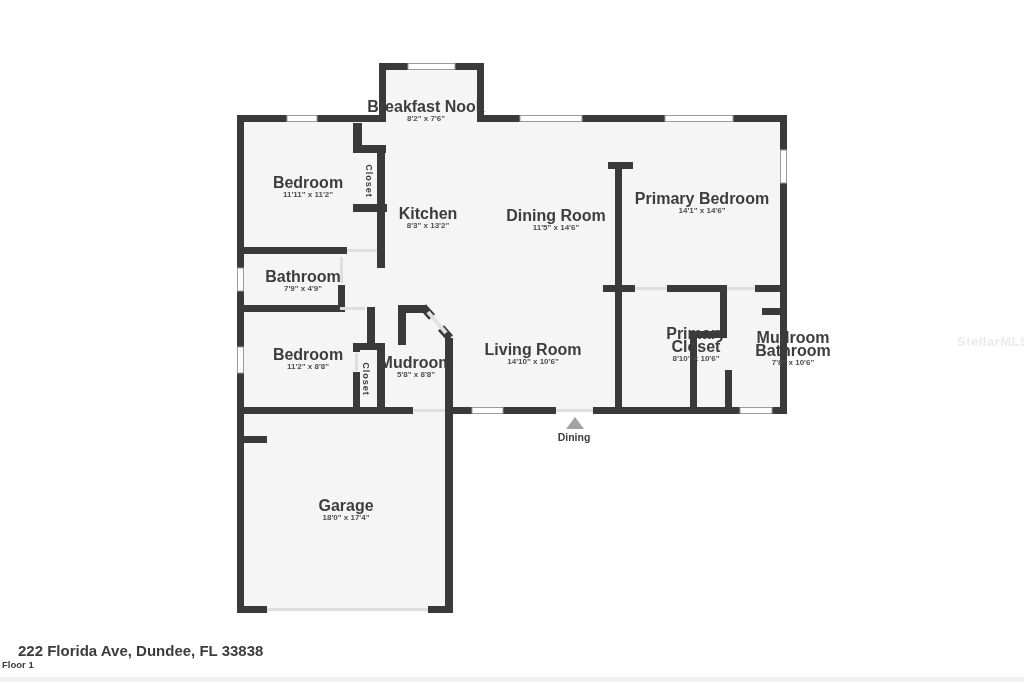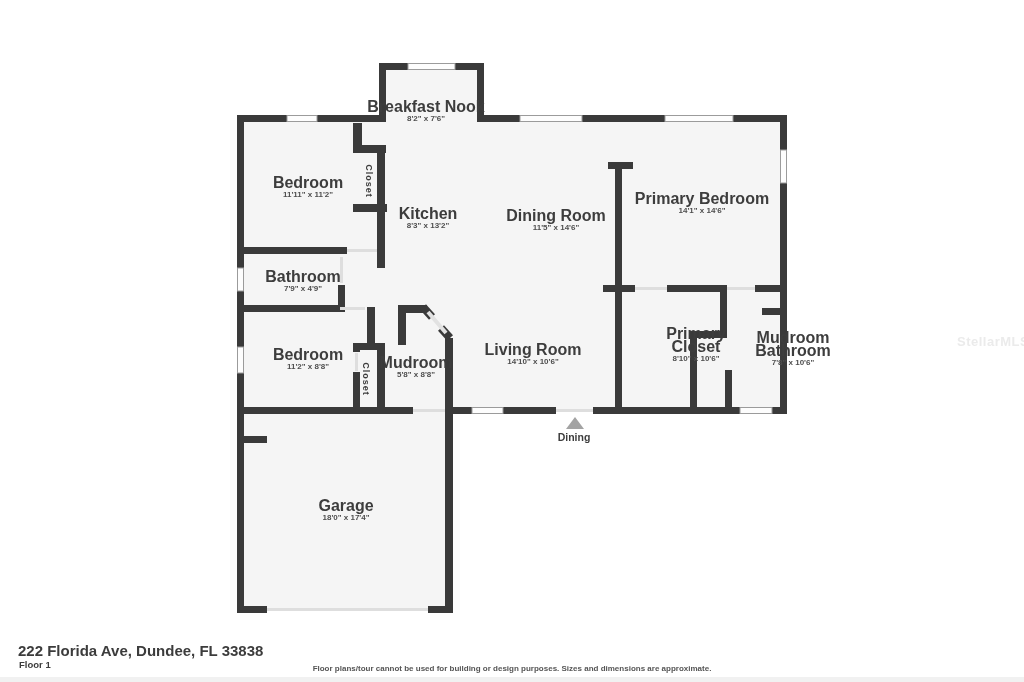--- a/index.html
+++ b/index.html
@@ -30,21 +30,21 @@
     font-size:10.5px;font-weight:bold;color:#3d3d3d;
   }
   .watermark{
     position:absolute;font-size:13px;font-weight:bold;color:#ebebeb;
     letter-spacing:0.5px;
   }
   .footer-address{
     position:absolute;left:18px;top:642px;font-size:15px;font-weight:bold;color:#3c3c3c;
   }
   .footer-floor{
-    position:absolute;left:19px;top:659px;font-size:9.5px;font-weight:bold;color:#3c3c3c;text-align:center;
+    position:absolute;left:2px;top:659px;font-size:9.5px;font-weight:bold;color:#3c3c3c;text-align:center;
   }
   .footer-disclaimer{
     position:absolute;left:0;top:664px;width:1024px;text-align:center;
     font-size:8px;font-weight:bold;color:#555;
   }
   .footer-band{position:absolute;left:0;top:677px;width:1024px;height:5px;background:#f1f1f1;}
 </style>
 </head>
 <body>
 
@@ -210,16 +210,15 @@
 
   <div class="vlbl" style="left:369px;top:181px">Closet</div>
   <div class="vlbl" style="left:366px;top:379px">Closet</div>
 
   <div class="entry-lbl" style="left:574px;top:431px">Dining</div>
 
   <div class="watermark" style="left:957px;top:334px">StellarMLS</div>
 
   <div class="footer-address">222 Florida Ave, Dundee, FL 33838</div>
   <div class="footer-floor">Floor 1</div>
-  <div class="footer-disclaimer">Floor plans/tour cannot be used for building or design purposes. Sizes and dimensions are approximate.</div>
   <div class="footer-band"></div>
 
 </div>
 
 </body></html>

